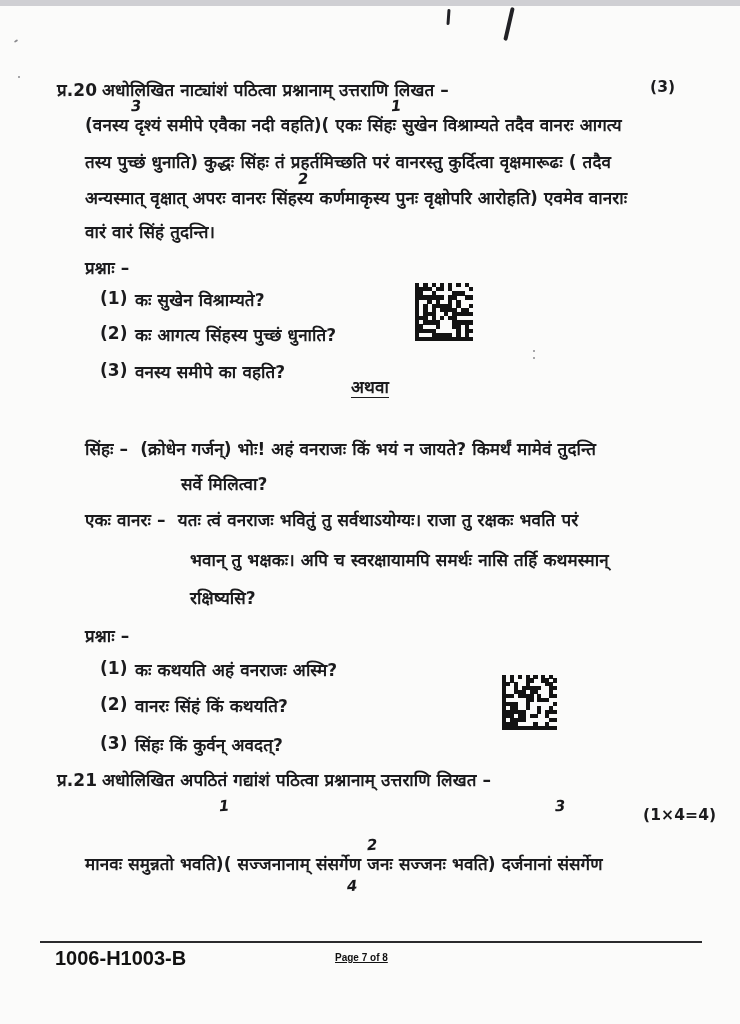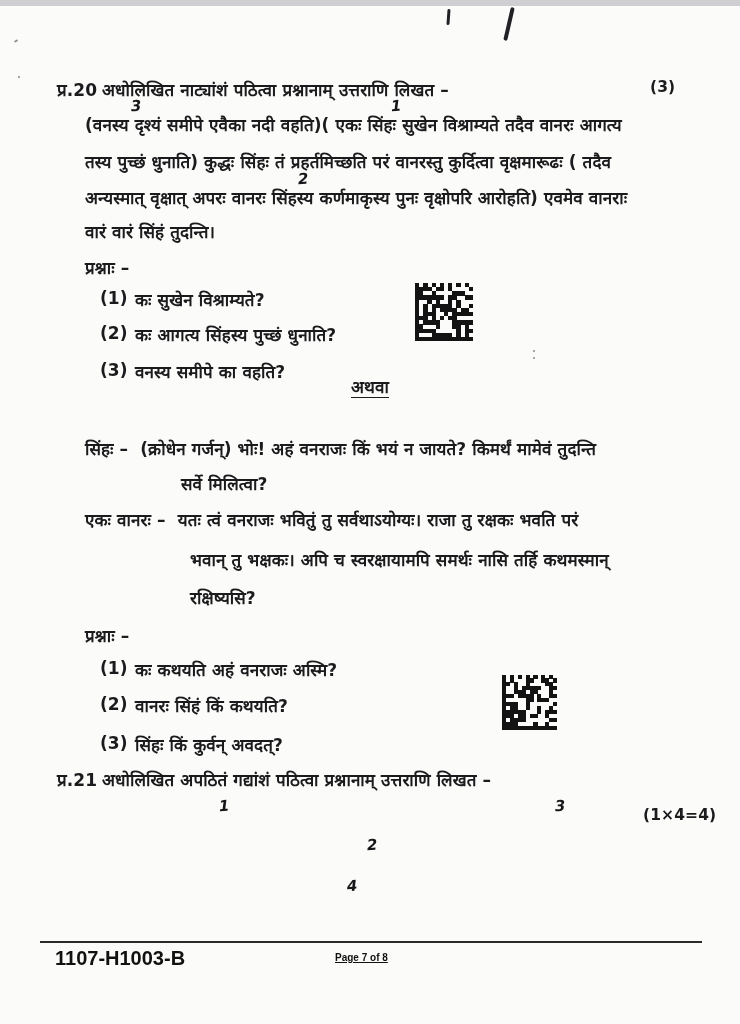--- a/index.html
+++ b/index.html
@@ -352,23 +352,24 @@
 
   <div class="abs dev qnum" style="left:57px;top:768px;">प्र.21</div>
   <div class="abs dev" style="left:102px;top:768px;">अधोलिखित अपठितं गद्यांशं पठित्वा प्रश्नानाम् उत्तराणि लिखत –</div>
   <div class="abs dev marks" style="left:643px;top:806px;">(1×4=4)</div>
 
   <div class="pline dev" style="top:813px;">
     <span class="hw" style="left:134px;">1</span>
     <span class="hw" style="left:470px;">3</span>
   </div>
   <div class="pline dev" style="top:852px;">
+    <span>मानवः समुन्नतो भवति)( सज्जनानाम् संसर्गेण जनः सज्जनः भवति) दर्जनानां संसर्गेण</span>
     <span class="hw" style="left:282px;">2</span>
   </div>
   <div class="pline dev" style="top:893px;">
     <span class="hw" style="left:262px;">4</span>
   </div>
 
   <div class="rule" style="left:40px;top:941px;width:662px;height:2px;"></div>
-  <div class="abs lat" style="left:55px;top:947px;font-size:20px;">1107-H1003-B</div>
+  <div class="abs lat" style="left:55px;top:947px;font-size:20px;">1006-H1003-B</div>
   <div class="abs lat" style="left:335px;top:952px;font-size:10px;text-decoration:underline;">Page 7 of 8</div>
 
 </div>
 
 </body></html>

